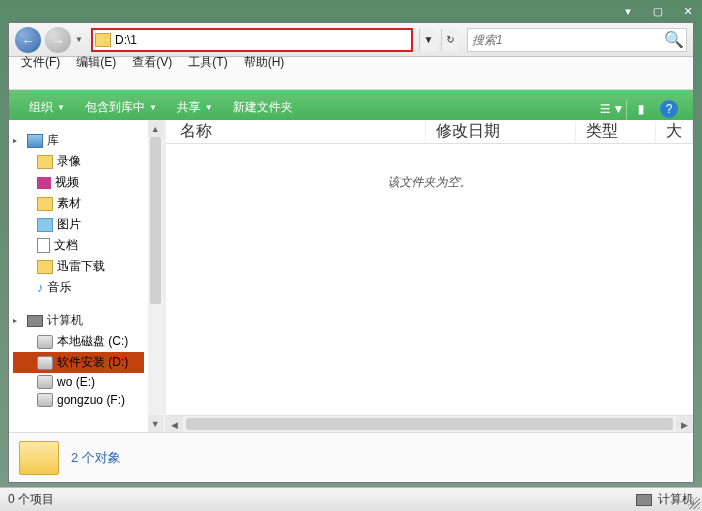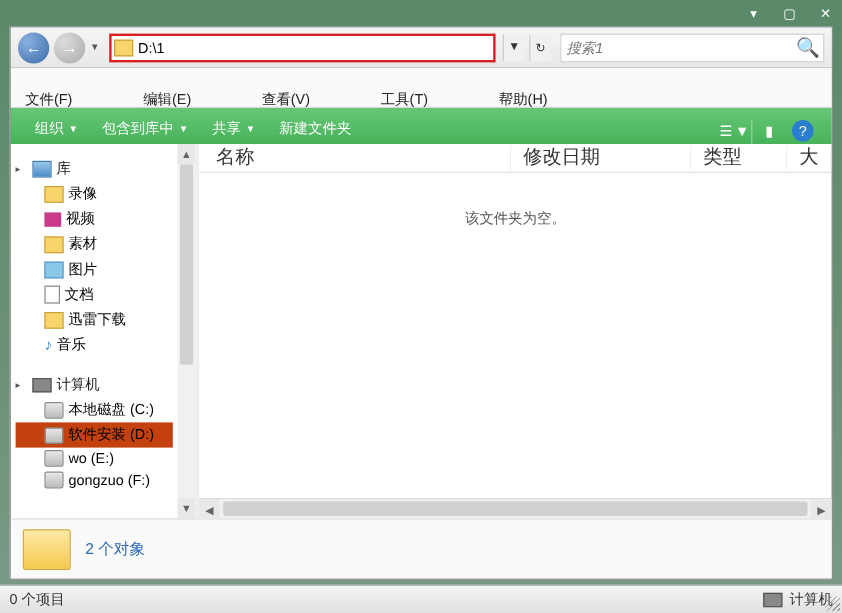--- a/index.html
+++ b/index.html
@@ -17,21 +17,21 @@
 
 .addr-wrap { flex: 1; display: flex; align-items: center; height: 24px; border: 2px solid #d62020; background: #fff; margin: 0 2px; padding: 0 2px; }
 .addr-wrap .folder-mini { width: 16px; height: 14px; background: #f7d56a; border: 1px solid #c9a33b; margin-right: 4px; }
 .addr-wrap input { border: none; flex: 1; outline: none; height: 20px; font-size: 12px; }
 .addr-drop, .addr-ref { width: 18px; height: 22px; display: flex; align-items: center; justify-content: center; font-size: 10px; color: #333; cursor: pointer; background: #f0f0f0; border-left: 1px solid #ccc; }
 
 .search-wrap { width: 220px; display: flex; align-items: center; height: 24px; border: 1px solid #ccc; background: #fff; margin-left: 4px; }
 .search-wrap input { border: none; flex: 1; outline: none; height: 20px; font-size: 12px; font-style: italic; color: #8b5cf6; padding-left: 4px; }
 .search-wrap .mag { width: 24px; height: 22px; display: flex; align-items: center; justify-content: center; color: #4a7cbf; cursor: pointer; }
 
-.menubar { height: 22px; background: #fafafa; border-bottom: 1px solid #d8d8d8; display: flex; align-items: flex-start; padding: 16px 4px; gap: 43px; }
+.menubar { height: 22px; background: #fafafa; border-bottom: 1px solid #d8d8d8; display: flex; align-items: flex-end; padding: 16px 4px; }
 .menu-item { padding: 2px 8px; font-size: 12px; color: #222; cursor: pointer; }
 
 .toolbar { height: 30px; background: linear-gradient(#66c676, #47b35a); display: flex; align-items: flex-end; padding: 0 10px; color: #fff; font-size: 12px; }
 .tool-btn { display: flex; align-items: center; gap: 4px; padding: 4px 10px; cursor: pointer; }
 .tool-btn .caret { font-size: 8px; }
 .tool-spacer { flex: 1; }
 .tool-icon { width: 28px; height: 22px; display: flex; align-items: center; justify-content: center; cursor: pointer; color: #fff; }
 .divider { width: 1px; height: 20px; background: rgba(255,255,255,0.4); }
 .help-circle { width: 18px; height: 18px; border-radius: 50%; background: #2a7ed0; color: #fff; display: flex; align-items: center; justify-content: center; font-size: 12px; }
 
@@ -53,21 +53,21 @@
 .i-pic { background: #8ac8e8; border: 1px solid #5a9ac8; }
 .vsplit { width: 4px; background: #eee; cursor: ew-resize; }
 
 .list-pane { flex: 1; display: flex; flex-direction: column; }
 .col-headers { height: 24px; border-bottom: 1px solid #e0e0e0; display: flex; align-items: center; font-size: 16px; color: #333; }
 .col { padding: 0 10px; border-right: 1px solid #eee; }
 .col.c1 { width: 260px; padding-left: 14px; }
 .col.c2 { width: 150px; font-family: Liberation Mono, monospace; }
 .col.c3 { width: 80px; }
 .col.c4 { flex: 1; }
-.list-body { flex: 1; position: relative; overflow: auto; }
+.list-body { flex: 1; position: relative; overflow: auto; font-style: italic; }
 .empty-msg { position: absolute; top: 30px; left: 50%; transform: translateX(-50%); font-size: 12px; color: #555; }
 .hscroll { height: 17px; background: #f0f0f0; border-top: 1px solid #ddd; position: relative; }
 .hscroll .thumb { position: absolute; left: 20px; right: 20px; top: 2px; bottom: 2px; background: #d0d0d0; border-radius: 2px; }
 .hscroll .arr { position: absolute; top: 0; width: 17px; height: 17px; display: flex; align-items: center; justify-content: center; font-size: 9px; color: #666; background: #e8e8e8; }
 
 .detail-pane { height: 50px; border-top: 1px solid #ddd; background: #fafafa; display: flex; align-items: center; padding: 4px 10px; gap: 12px; }
 .big-folder { width: 40px; height: 34px; background: linear-gradient(#fde9a6, #f3c94e); border: 1px solid #d4a83a; border-radius: 2px; }
 .detail-txt { font-size: 13px; color: #2a6ab8; }
 
 .statusbar { position: absolute; bottom: 0; left: 0; right: 0; height: 24px; background: linear-gradient(#f5f5f5, #e0e0e0); border-top: 1px solid #bbb; display: flex; align-items: center; font-size: 12px; color: #333; padding: 0 8px; }

